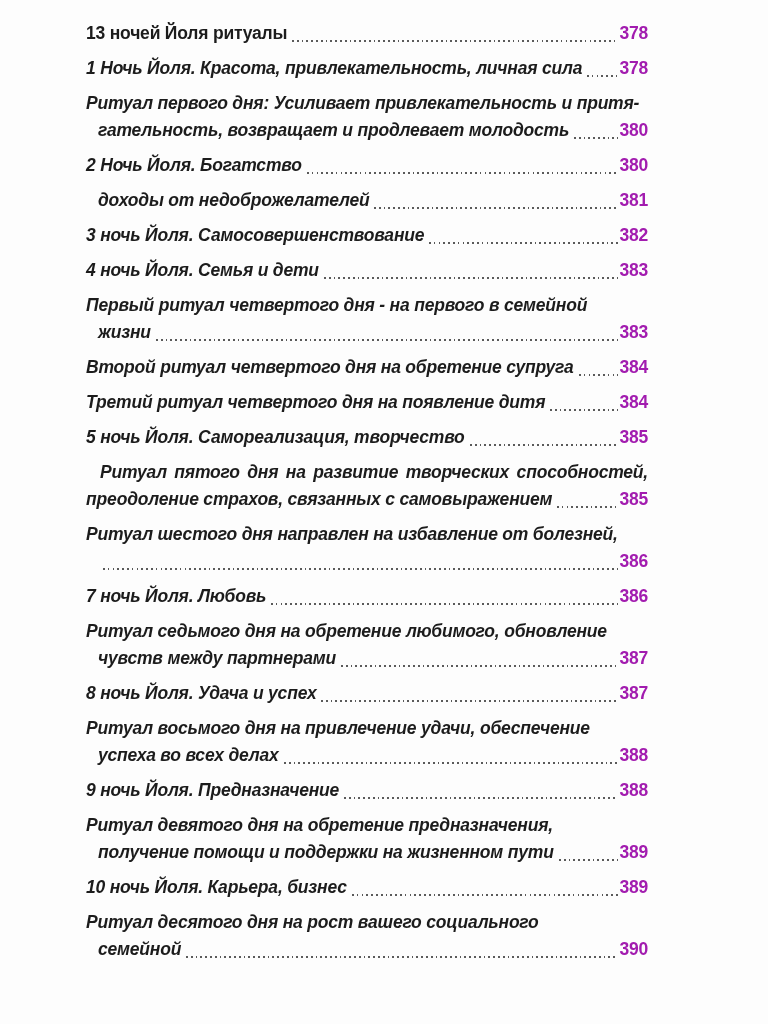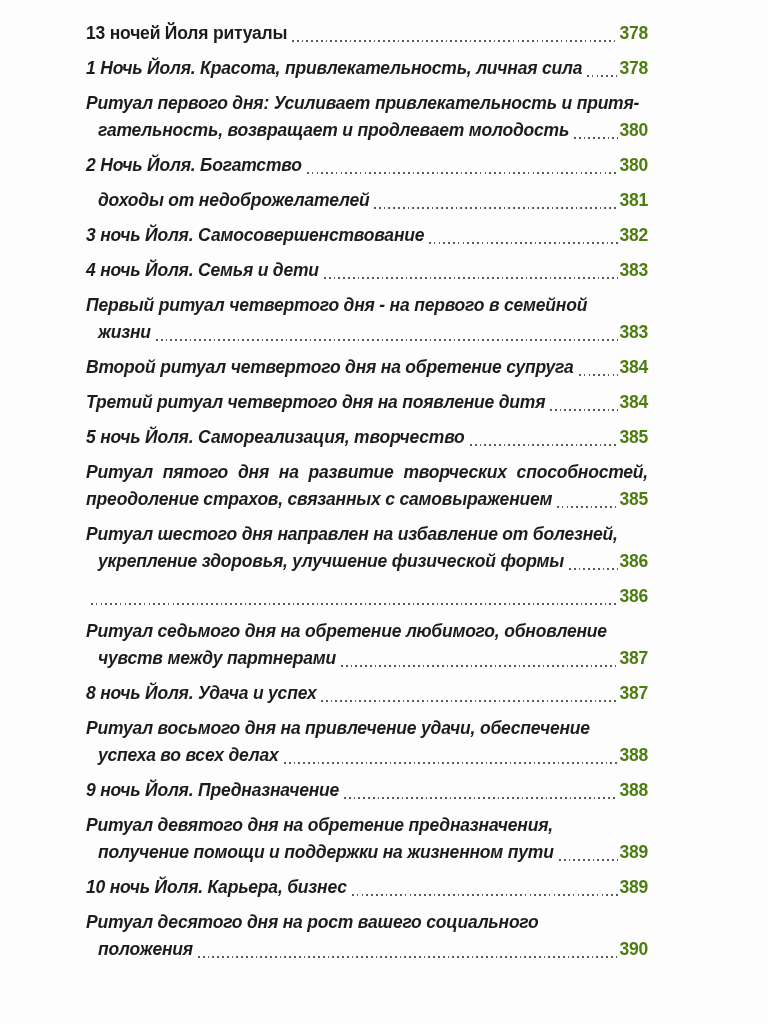--- a/index.html
+++ b/index.html
@@ -35,20 +35,21 @@
   }
   .line {
     display: block;
   }
   .line.cont {
     padding-left: 12px;
   }
   .line.justify {
     text-align: justify;
     text-align-last: justify;
+    margin-left: 14px;
   }
   .line-final {
     display: flex;
     align-items: baseline;
   }
   .line-final .txt {
     white-space: nowrap;
     flex: 0 0 auto;
   }
   .leader {
@@ -56,21 +57,21 @@
     min-width: 10px;
     height: 2px;
     align-self: flex-end;
     margin: 0 1px 5px 5px;
     background-image: repeating-linear-gradient(to right, #5a5a5a 0 1.7px, transparent 1.7px 4.8px);
   }
   .page-num {
     flex: 0 0 auto;
     font-style: normal;
     white-space: nowrap;
-    color: #4d7c0f;
+    color: #a21caf;
   }
 </style>
 </head>
 <body>
 
 <div class="page">
   <div class="toc">
       <div class="entry regular">
         <div class="line line-final">
           <span class="txt">13 ночей Йоля ритуалы</span>
@@ -154,27 +155,27 @@
         <div class="line justify"><span class="txt">Ритуал пятого дня на развитие творческих способностей,</span></div>
         <div class="line line-final">
           <span class="txt">преодоление страхов, связанных с самовыражением</span>
           <span class="leader"></span>
           <span class="page-num">385</span>
         </div>
       </div>
       <div class="entry italic">
         <div class="line"><span class="txt">Ритуал шестого дня направлен на избавление от болезней,</span></div>
         <div class="line line-final cont">
-          <span class="txt">укрепление здоровья, улучшение физической формы</span>
           <span class="leader"></span>
           <span class="page-num">386</span>
         </div>
       </div>
       <div class="entry italic">
         <div class="line line-final">
+          <span class="txt">7 ночь Йоля. Любовь</span>
           <span class="leader"></span>
           <span class="page-num">386</span>
         </div>
       </div>
       <div class="entry italic">
         <div class="line"><span class="txt">Ритуал седьмого дня на обретение любимого, обновление</span></div>
         <div class="line line-final cont">
           <span class="txt">чувств между партнерами</span>
           <span class="leader"></span>
           <span class="page-num">387</span>
@@ -213,19 +214,19 @@
       <div class="entry italic">
         <div class="line line-final">
           <span class="txt">10 ночь Йоля. Карьера, бизнес</span>
           <span class="leader"></span>
           <span class="page-num">389</span>
         </div>
       </div>
       <div class="entry italic">
         <div class="line"><span class="txt">Ритуал десятого дня на рост вашего социального</span></div>
         <div class="line line-final cont">
-          <span class="txt">положения</span>
+          <span class="txt">семейной</span>
           <span class="leader"></span>
           <span class="page-num">390</span>
         </div>
       </div>
     </div>
 </div>
 
 </body></html>

